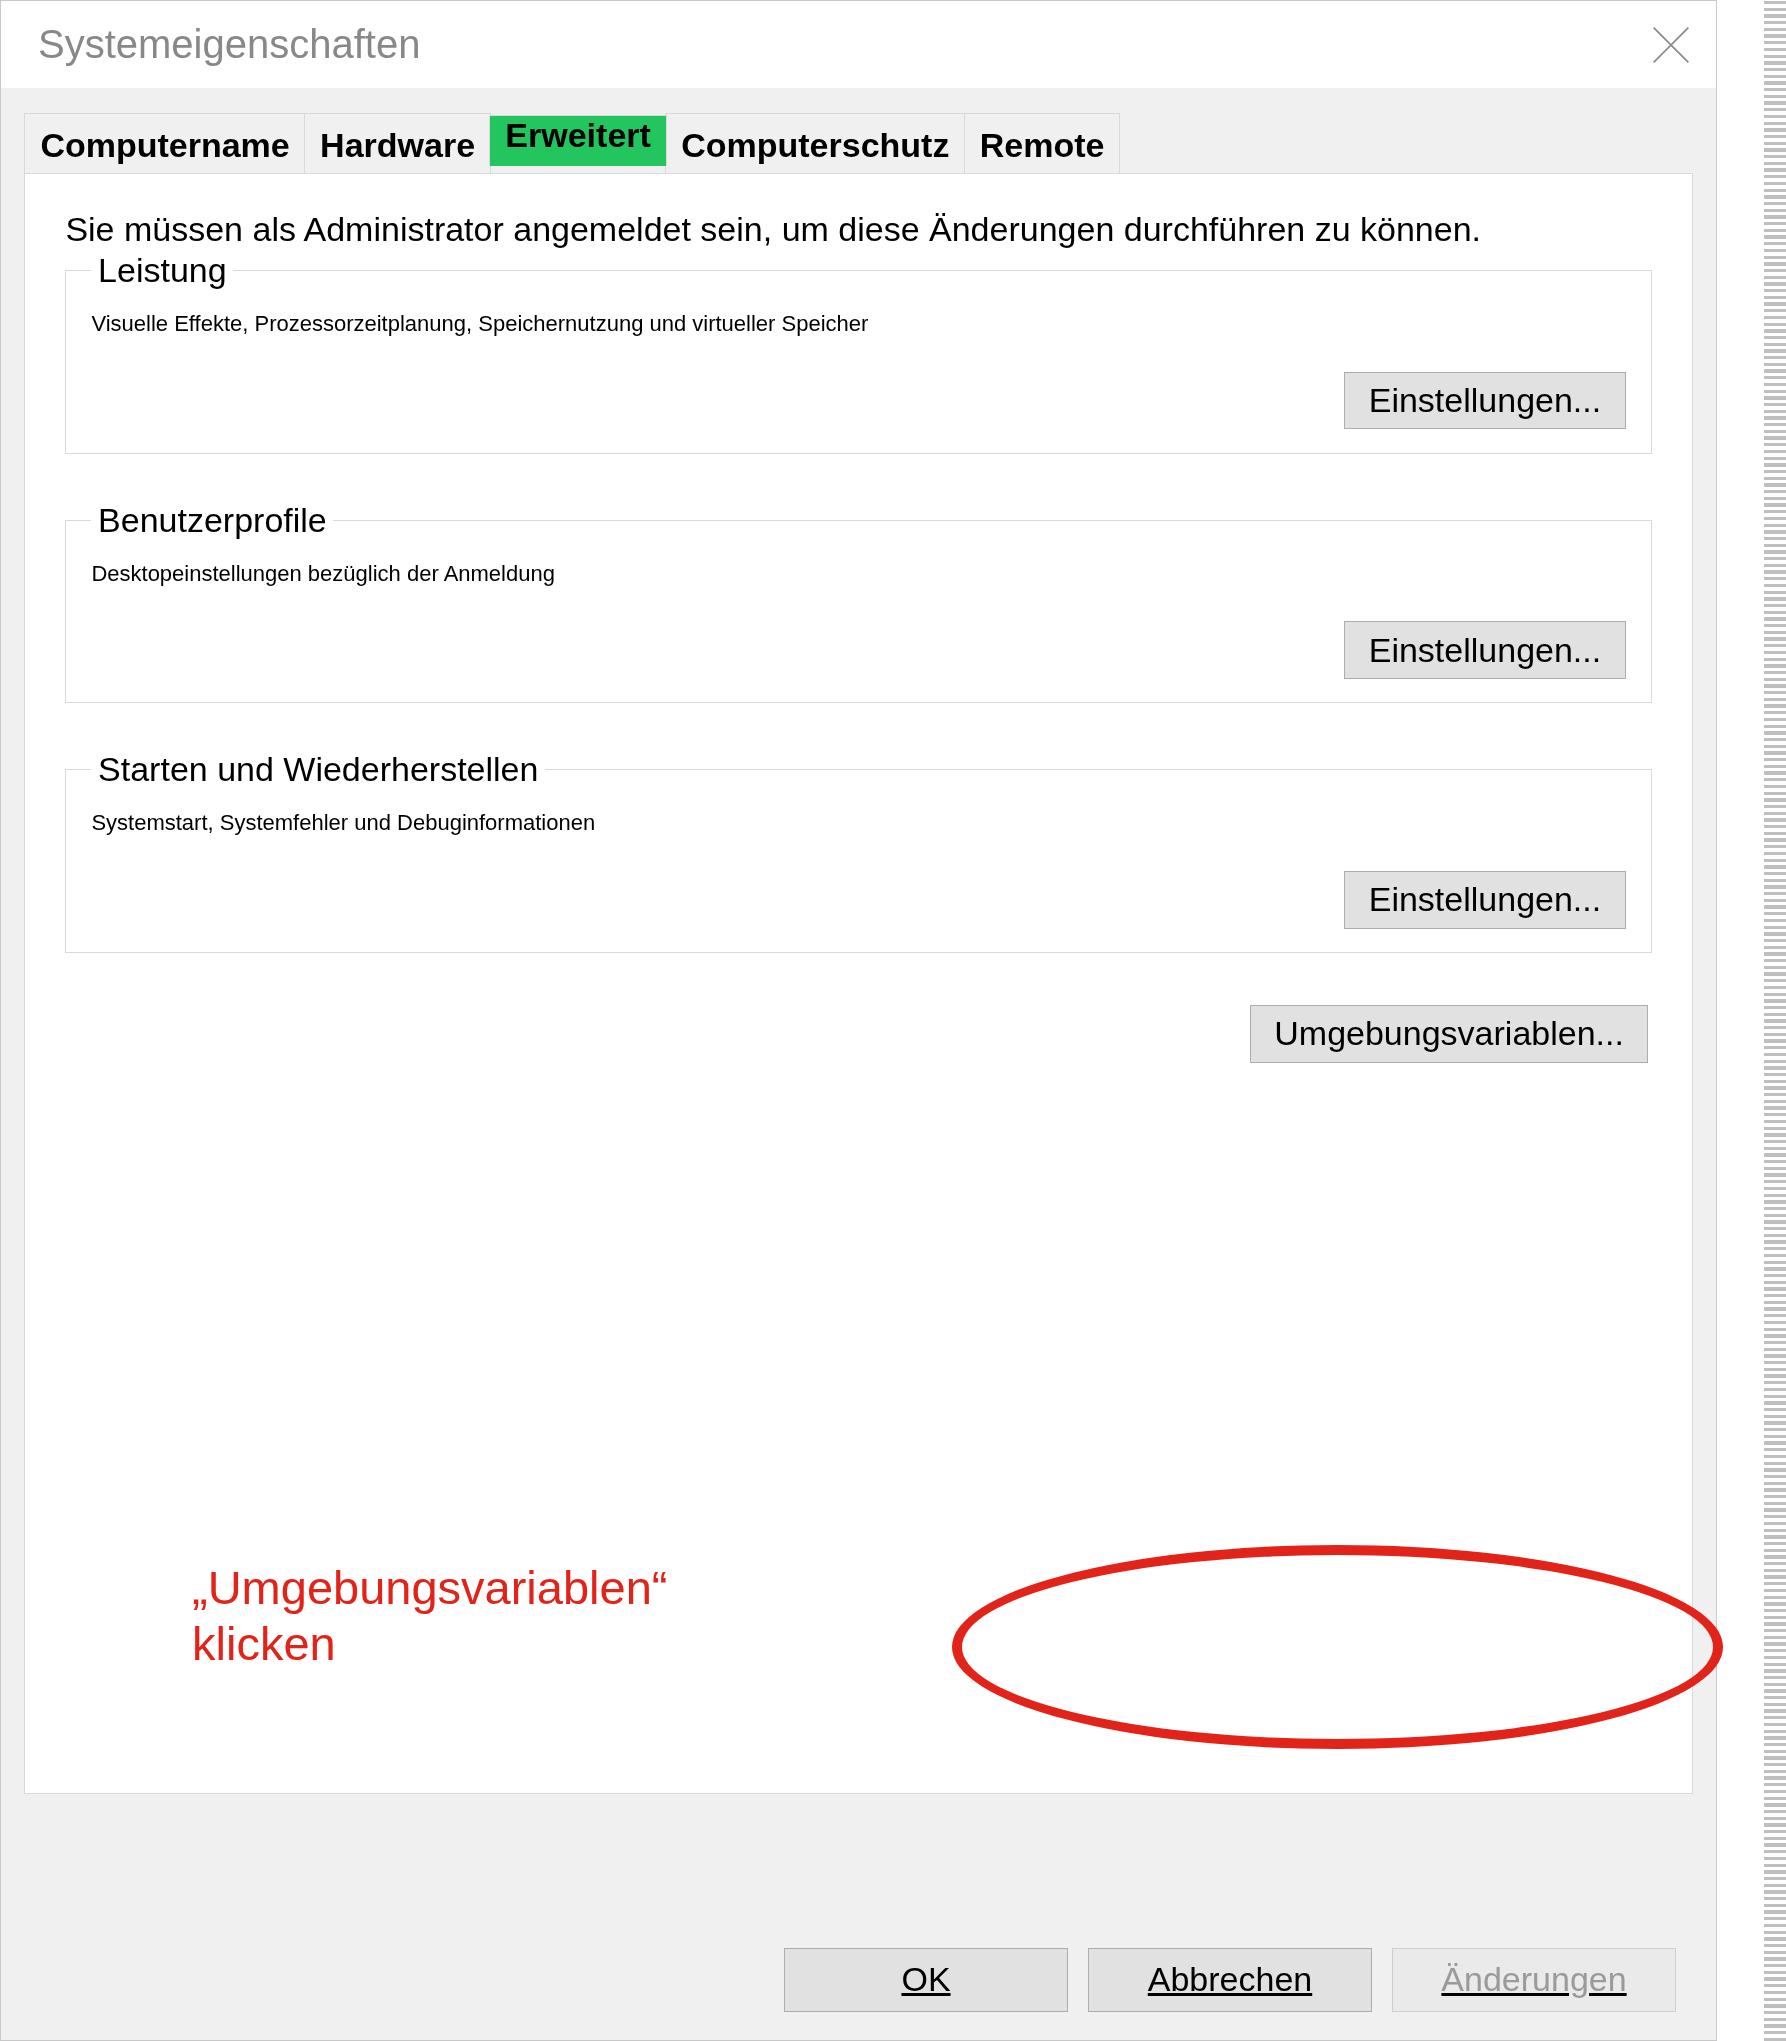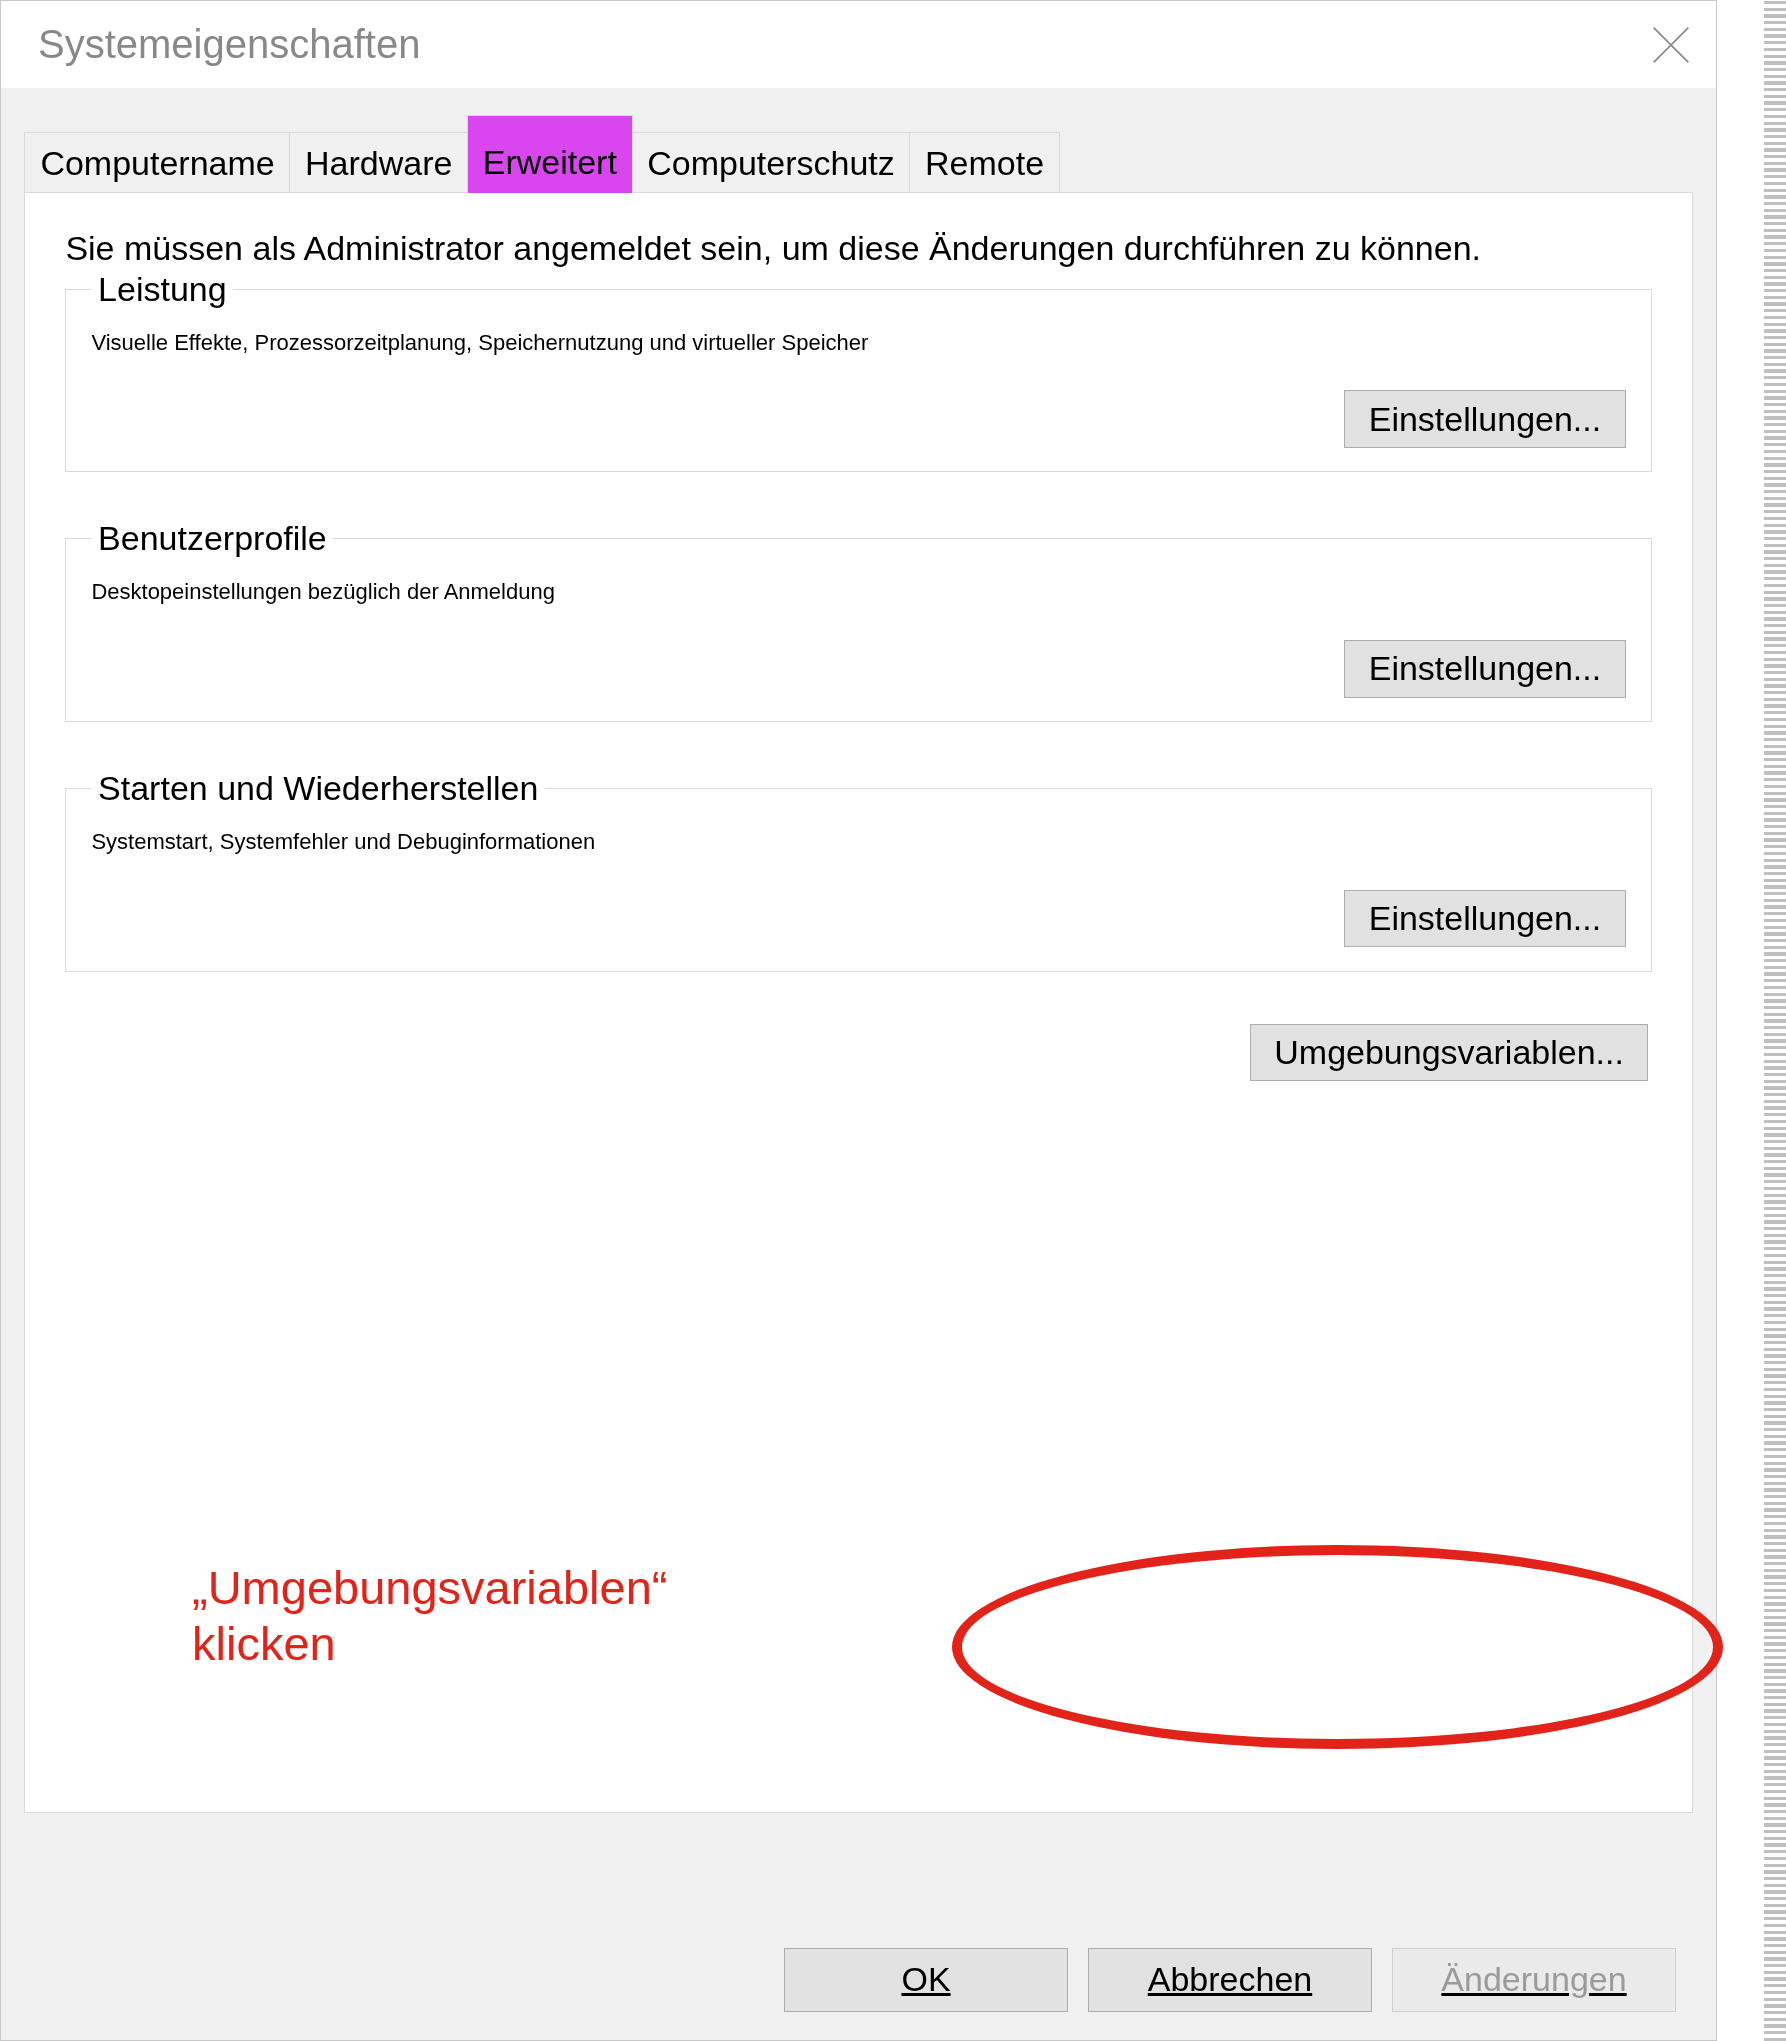--- a/index.html
+++ b/index.html
@@ -43,36 +43,37 @@
     width:83px;height:83px;
     display:flex;align-items:center;justify-content:center;
     color:#888;
   }
   .close-btn svg{width:38px;height:38px;stroke:#888;stroke-width:2;}
   .body-pad{
     padding:25px 23.4px 0 23.4px;
   }
   .tabstrip{
     display:flex;
-    align-items:flex-end;
+    align-items:flex-start;
+    font-weight:bold;
   }
   .tab{
     border:1.7px solid #d9d9d9;
     border-bottom:none;
     background:#f0f0f0;
     padding:11.7px 15px 8.3px 15px;
     font-size:34px;
     color:#000;
     margin-right:-1.7px;
     position:relative;
   }
   .tab.active{
-    background:#d946ef;
+    background:#22c55e;
     z-index:2;
-    padding-top:27px;
+    padding-top:0;
     padding-bottom:11.7px;
     top:1.7px;
   }
   .tab-panel{
     border:1.7px solid #d9d9d9;
     background:#fff;
     padding:33px 40px 33px 40px;
     min-height:1553px;
     position:relative;
   }

